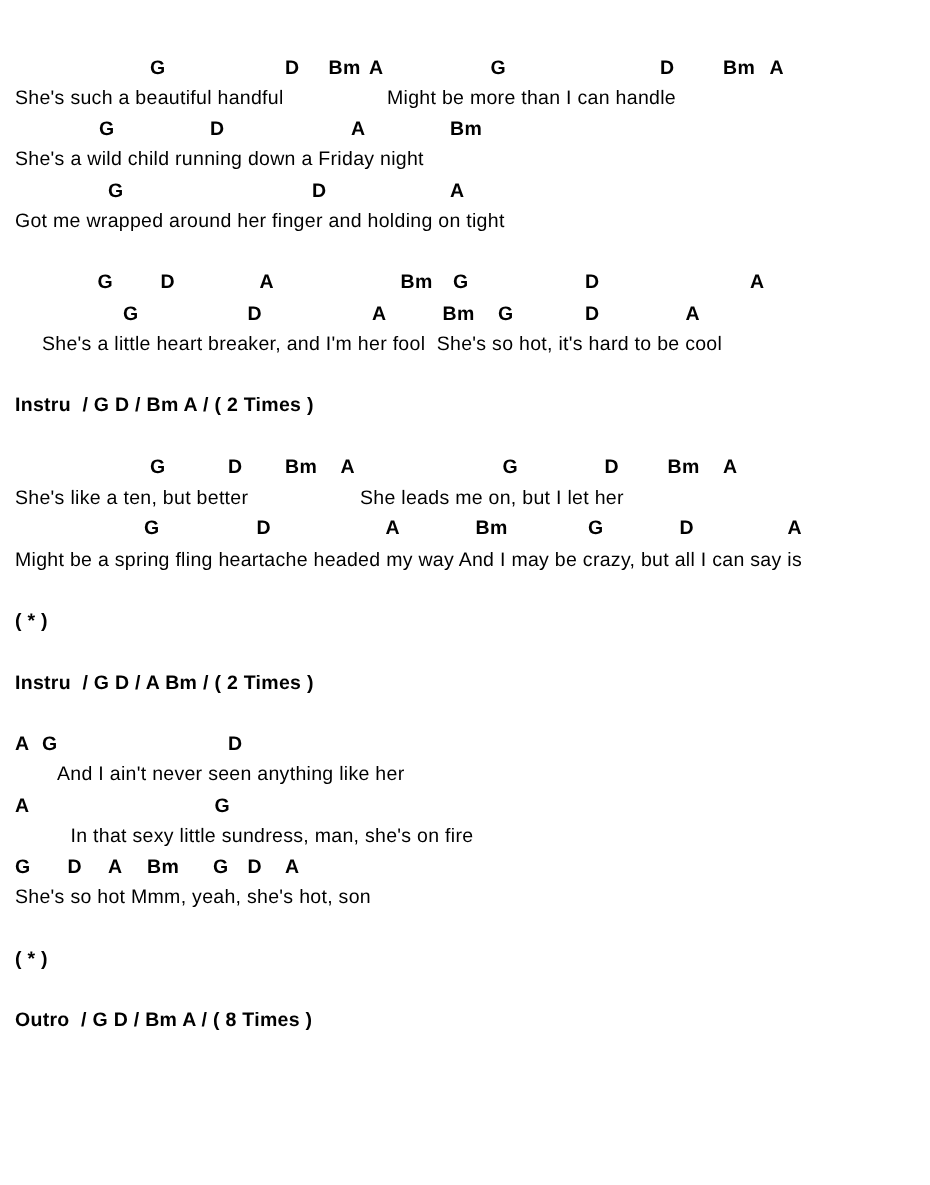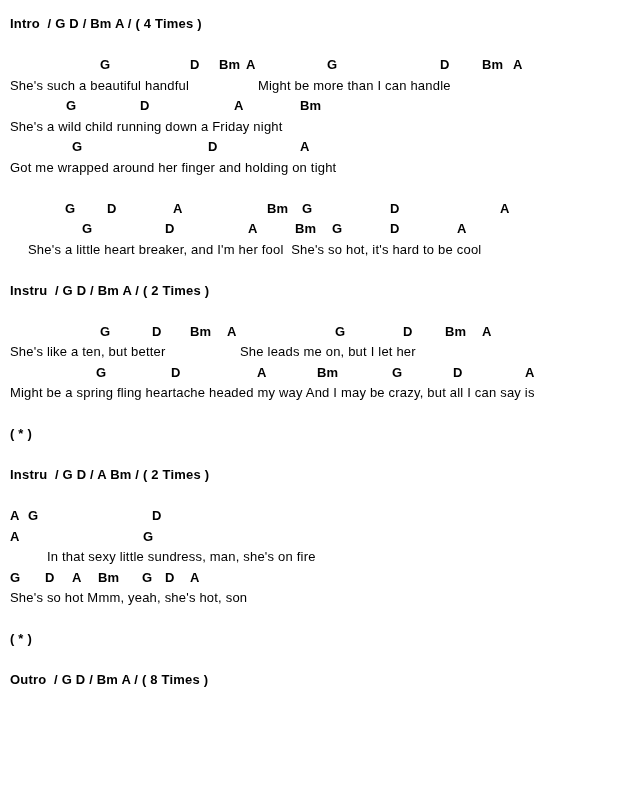--- a/index.html
+++ b/index.html
@@ -41,23 +41,20 @@
     font-weight: bold;
   }
   .lyric-segment {
     font-weight: normal;
   }
 </style>
 </head>
 <body>
 
 <main class="sheet" style="background: rgb(255, 255, 255);">
-    <div class="line section">
-      <span class="section-text" style="left: 10px;">Intro  / G D / Bm A / ( 4 Times )</span>
-    </div>
     <div class="line blank"></div>
     <div class="line chords">
       <span class="chord" style="left: 100px;">G</span>
       <span class="chord" style="left: 190px;">D</span>
       <span class="chord" style="left: 219px;">Bm</span>
       <span class="chord" style="left: 246px;">A</span>
       <span class="chord" style="left: 327px;">G</span>
       <span class="chord" style="left: 440px;">D</span>
       <span class="chord" style="left: 482px;">Bm</span>
       <span class="chord" style="left: 513px;">A</span>
@@ -143,20 +140,23 @@
     <div class="line blank"></div>
     <div class="line section">
       <span class="section-text" style="left: 10px;">Instru  / G D / A Bm / ( 2 Times )</span>
     </div>
     <div class="line blank"></div>
     <div class="line chords">
       <span class="chord" style="left: 10px;">A</span>
       <span class="chord" style="left: 28px;">G</span>
       <span class="chord" style="left: 152px;">D</span>
     </div>
+    <div class="line lyrics">
+      <span class="lyric-segment" style="left: 38px;">And I ain't never seen anything like her</span>
+    </div>
     <div class="line chords">
       <span class="chord" style="left: 10px;">A</span>
       <span class="chord" style="left: 143px;">G</span>
     </div>
     <div class="line lyrics">
       <span class="lyric-segment" style="left: 47px;">In that sexy little sundress, man, she's on fire</span>
     </div>
     <div class="line chords">
       <span class="chord" style="left: 10px;">G</span>
       <span class="chord" style="left: 45px;">D</span>

